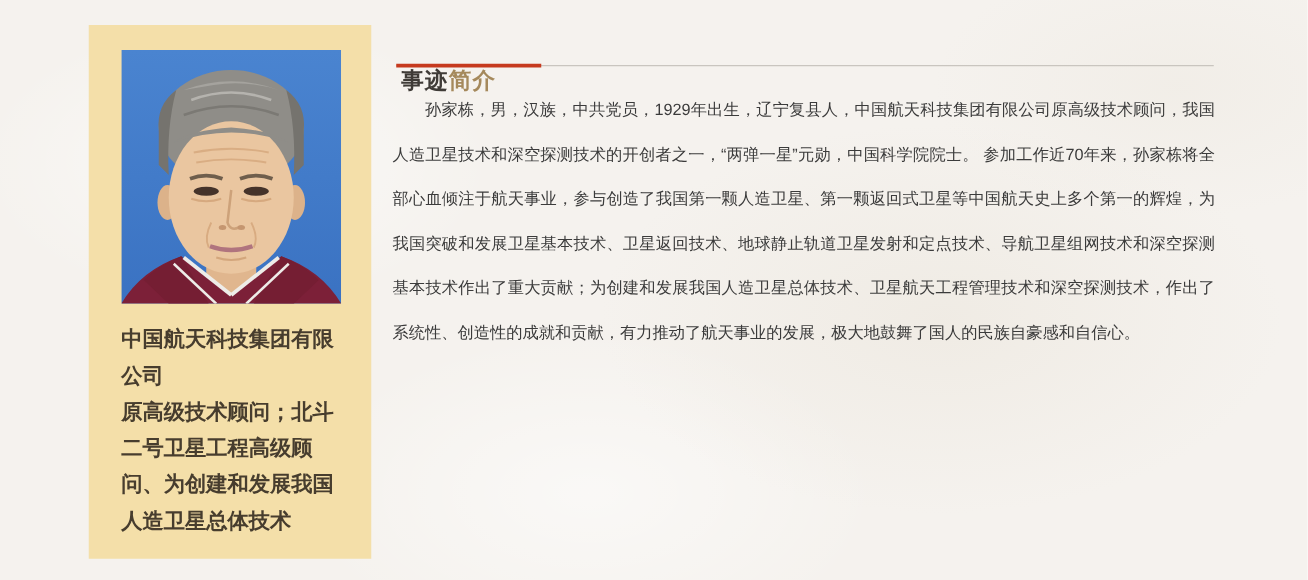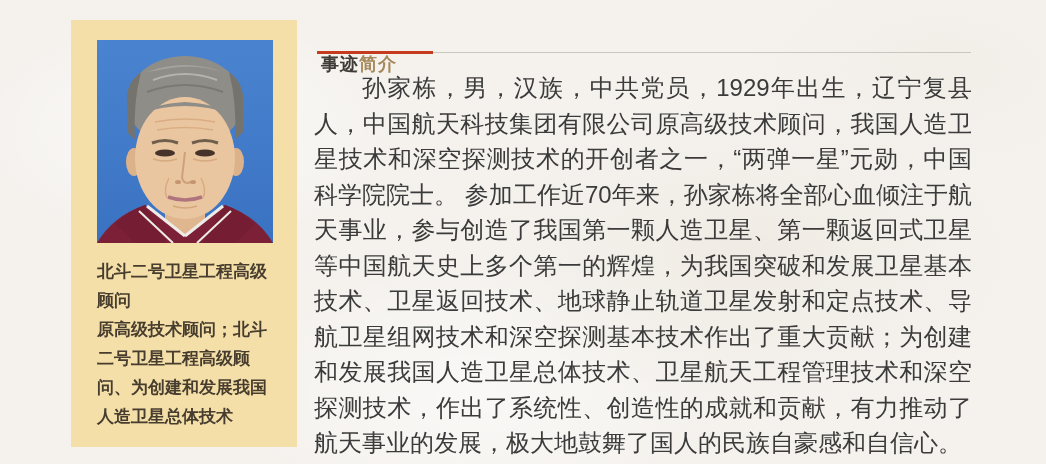--- a/index.html
+++ b/index.html
@@ -67,21 +67,21 @@
     position: absolute;
     left: 0; top: -1px;
     width: 116px; height: 3px;
     background: #c63a1e;
     display: block;
   }
   .bio {
     position: absolute;
     left: 314px; top: 70px;
     width: 658px;
-    font-size: 24px;
+    font-size: 13px;
     line-height: 35.5px;
     color: #3b3b3b;
     text-align: justify;
     text-indent: 2em;
   }
 </style>
 </head>
 <body>
 
 <div class="page">
@@ -141,21 +141,21 @@
         <path d="M128,165 Q146,172 158,184 L138,203 L106,203 Z" fill="#751e33"></path>
 
         <path d="M50,166 L88,196" stroke="#eeece8" stroke-width="3" fill="none"></path>
         <path d="M126,166 L88,196" stroke="#eeece8" stroke-width="3" fill="none"></path>
         <path d="M42,171 L76,203" stroke="#eeece8" stroke-width="2" fill="none"></path>
         <path d="M134,171 L100,203" stroke="#eeece8" stroke-width="2" fill="none"></path>
       </svg>
     </div>
 
     <div class="card-text">
-      <p>北斗二号卫星工程高级顾问</p>
+      <p>中国航天科技集团有限公司</p>
       <p>原高级技术顾问；北斗二号卫星工程高级顾问、为创建和发展我国人造卫星总体技术</p>
     </div>
   </aside>
 
   <main>
     <h2 class="section-title"><span class="t1">事迹</span><span class="t2">简介</span></h2>
 
     <div class="section-divider">
       <span class="divider-accent"></span>
     </div>

